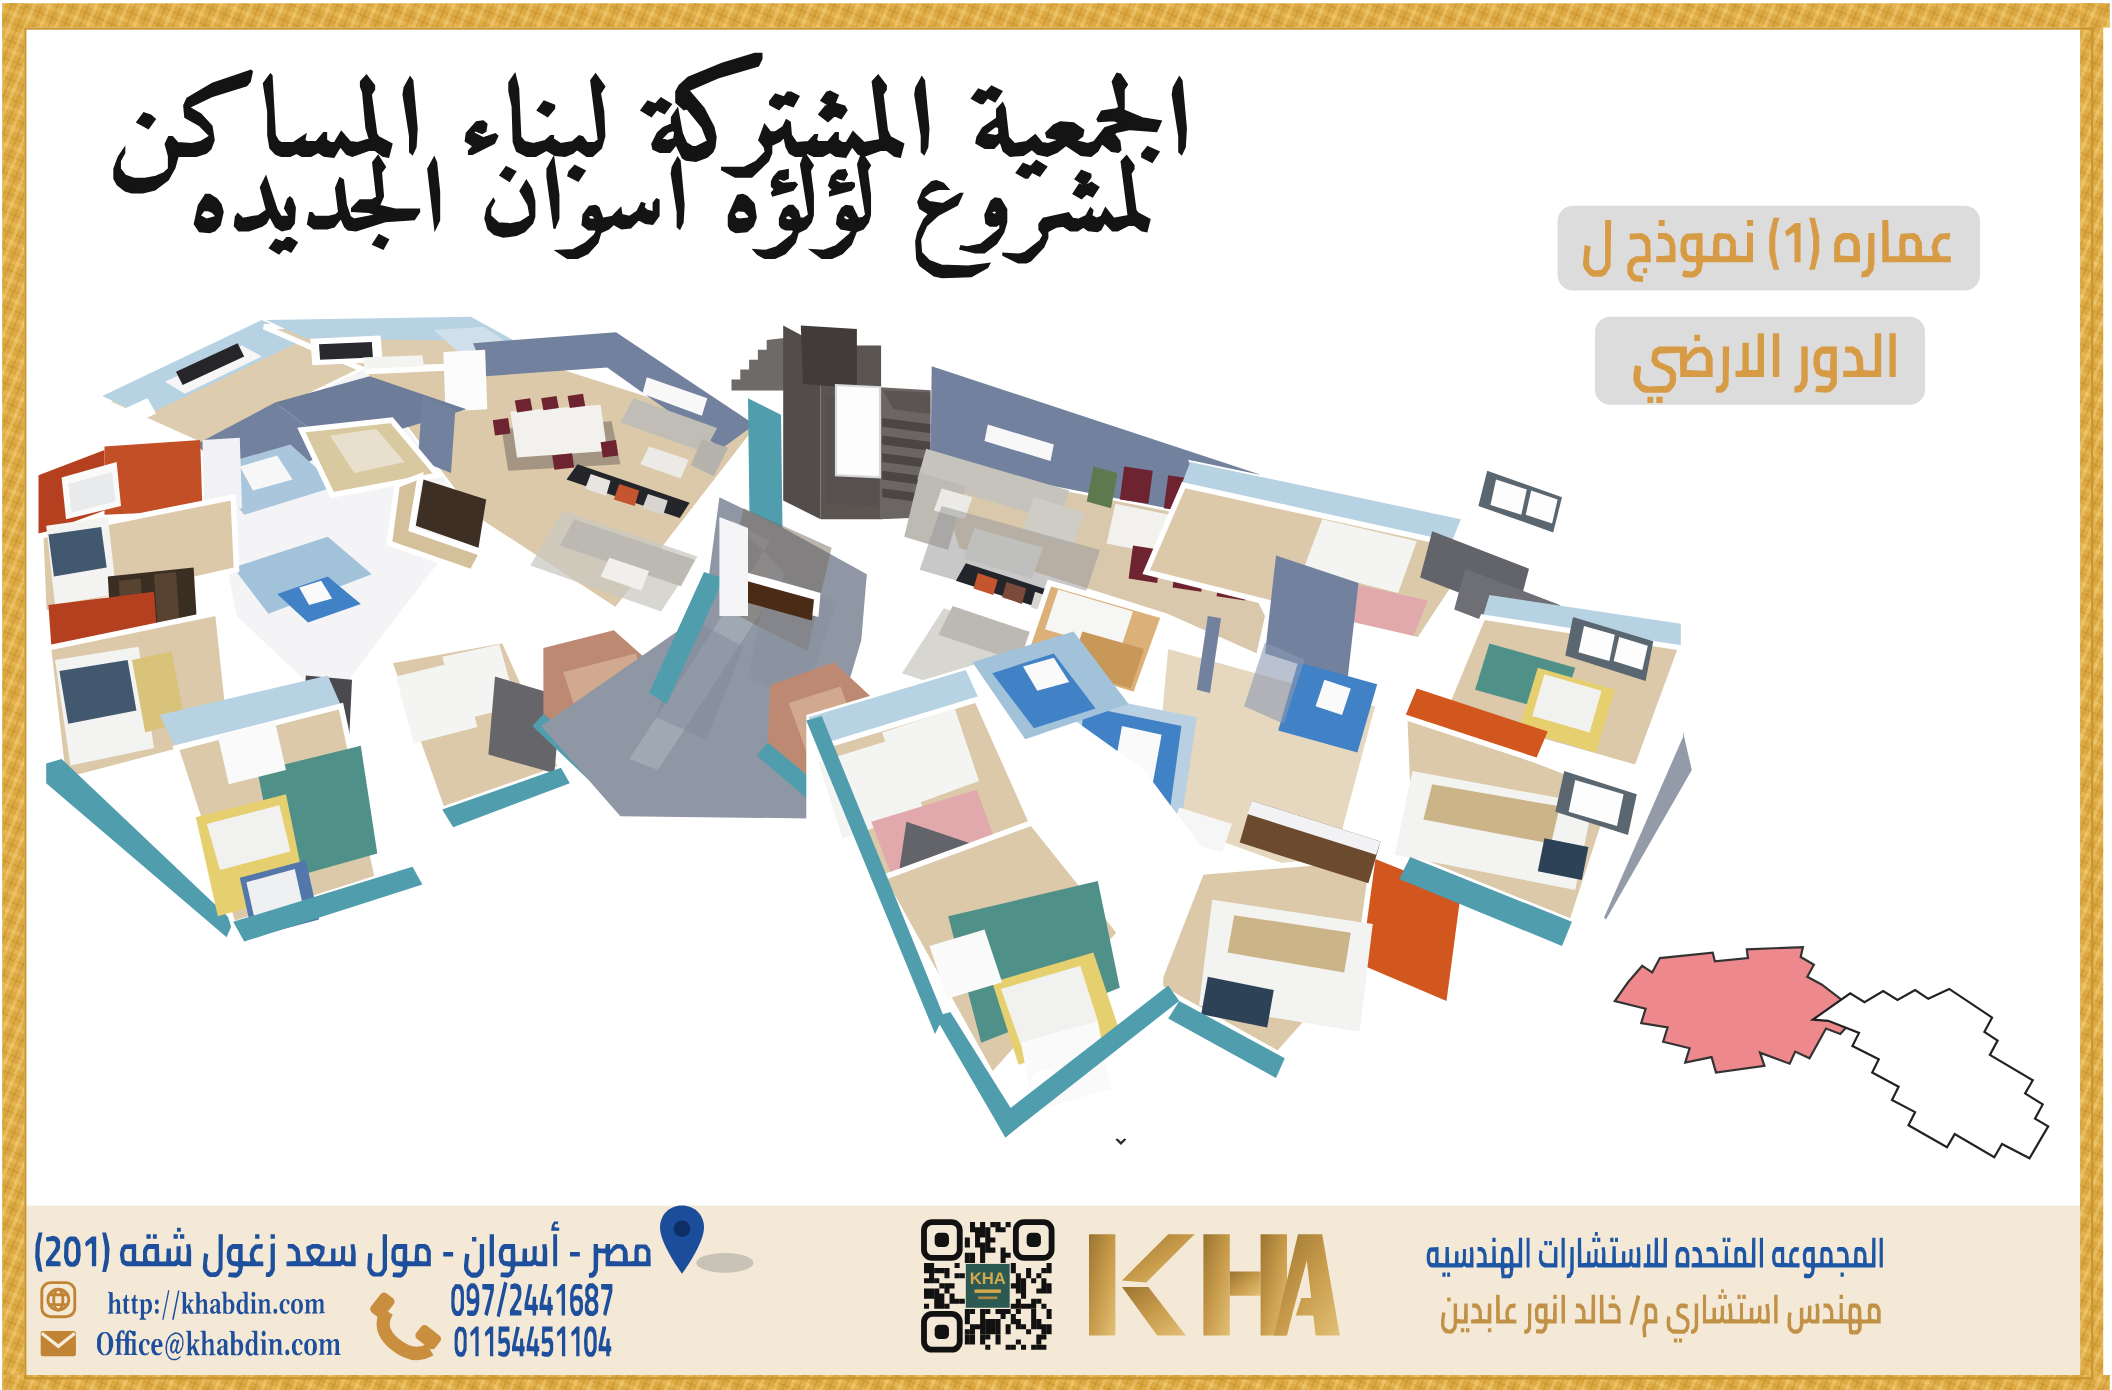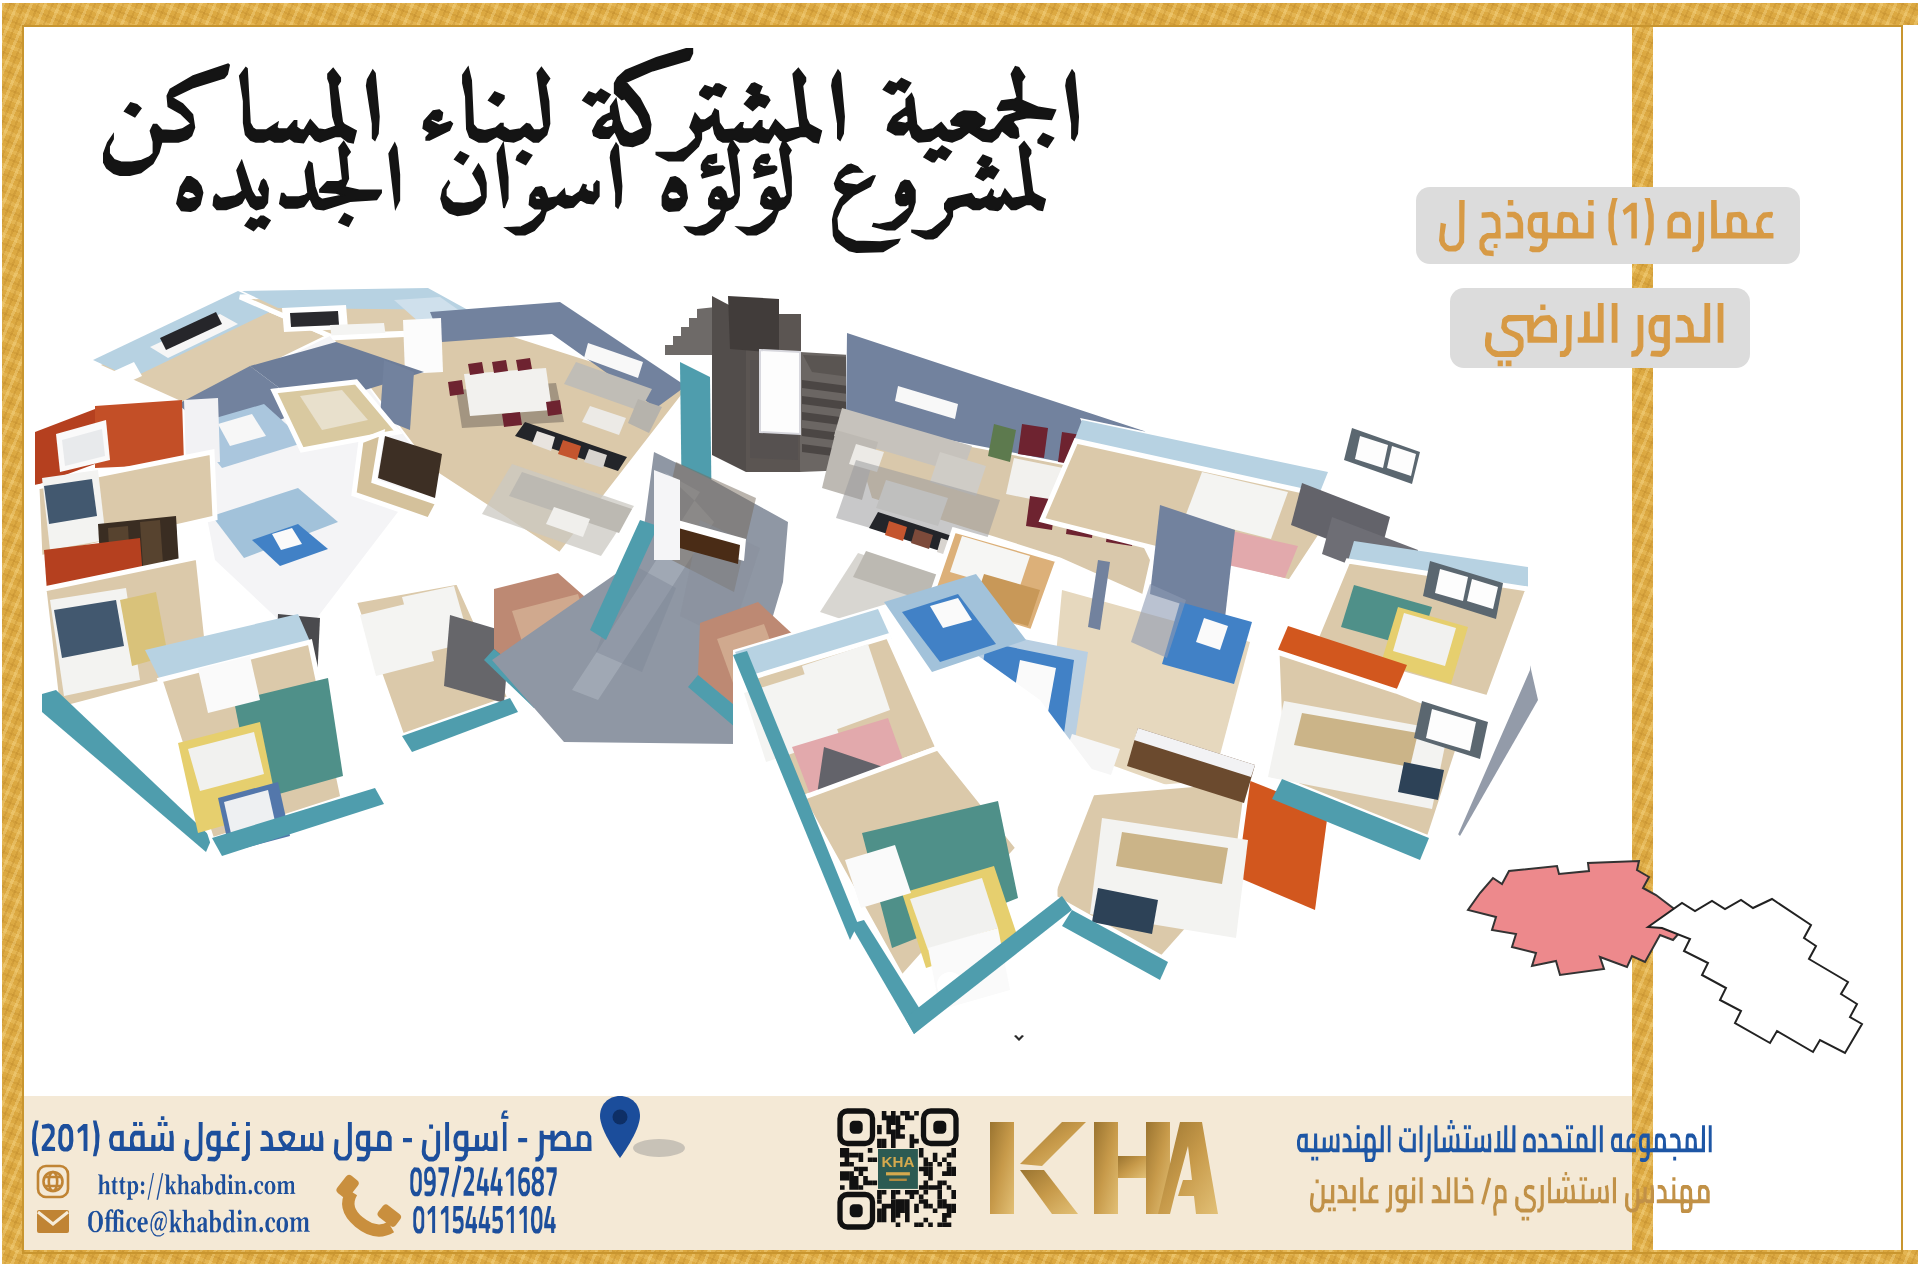--- a/index.html
+++ b/index.html
@@ -1,15 +1,15 @@
 <!DOCTYPE html>
 <html><head><meta charset="utf-8"><style>
 html,body{margin:0;padding:0;width:1920px;height:1264px;overflow:hidden;background:#fff;
 font-family:"Liberation Sans",sans-serif;}
-#page{position:relative;width:1653px;height:1264px;background:#fff;}
+#page{position:relative;width:1912px;height:1264px;background:#fff;}
 .goldtex{position:absolute;background:
  repeating-linear-gradient(113deg, rgba(255,230,160,.30) 0 3px, rgba(0,0,0,0) 3px 7px, rgba(170,115,25,.20) 7px 9px, rgba(0,0,0,0) 9px 13px),
  repeating-linear-gradient(23deg, rgba(250,215,130,.25) 0 4px, rgba(0,0,0,0) 4px 9px, rgba(160,105,20,.15) 9px 11px, rgba(0,0,0,0) 11px 16px),
  #dca942;}
 #bar{position:absolute;left:23px;right:21px;top:1096px;height:156px;background:#f4e9d6;}
 .btn{position:absolute;background:#dcdcdc;border-radius:14px;}
 </style></head><body>
 <div id="page">
 
 <div id="bar"></div>

